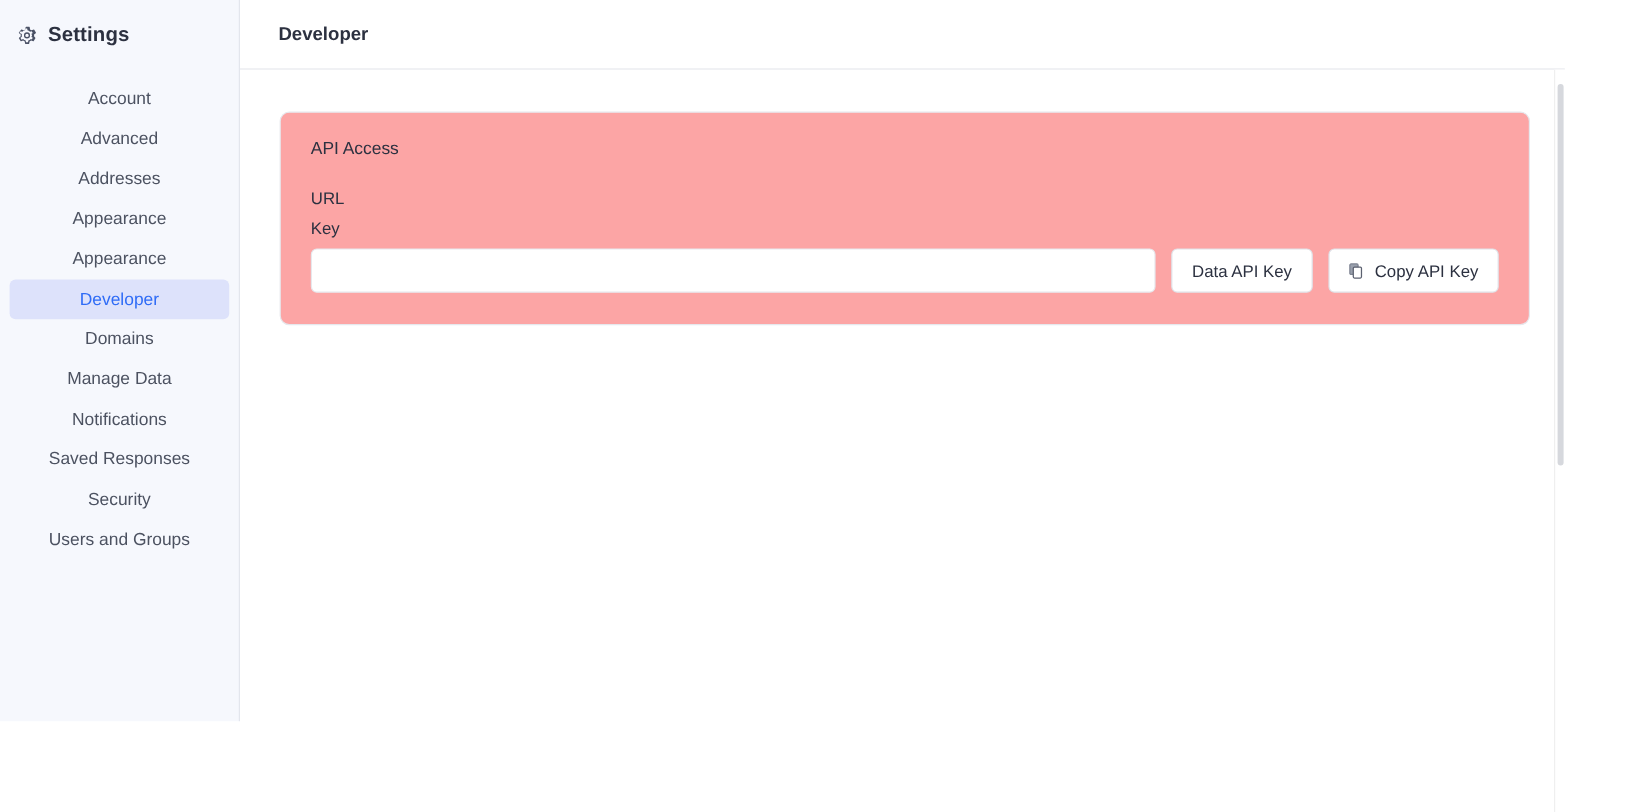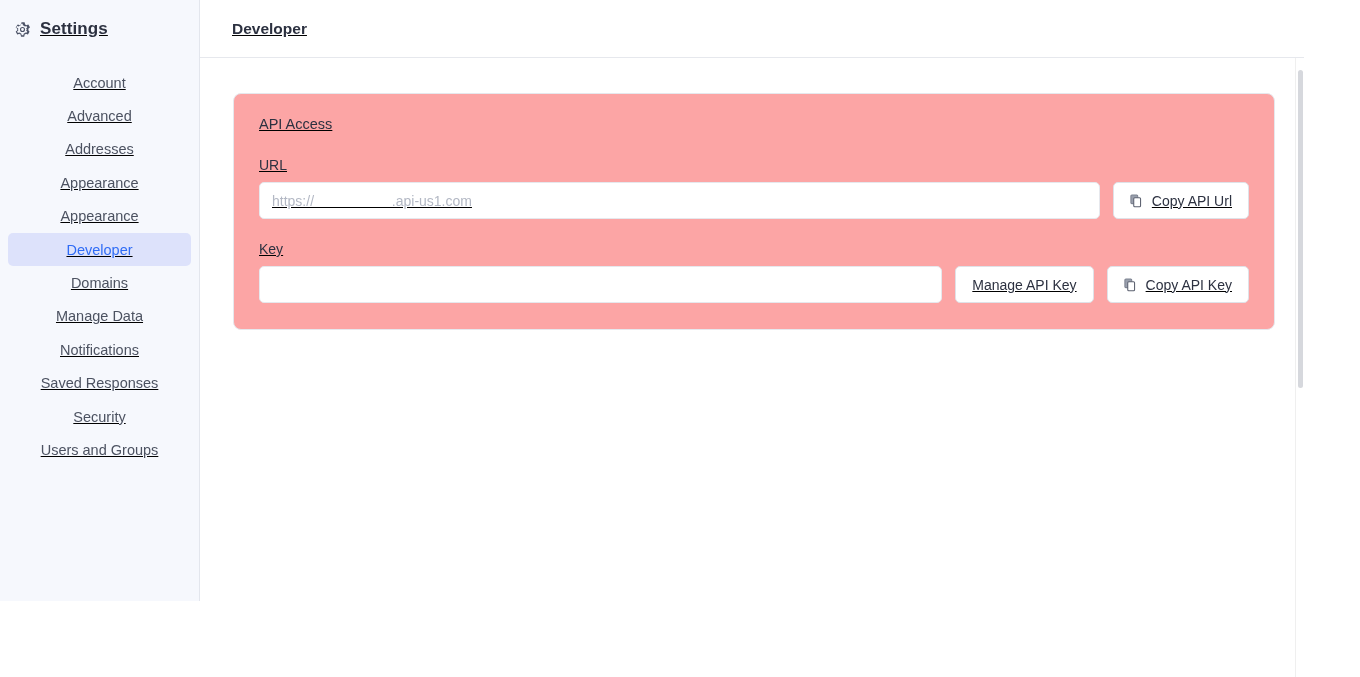--- a/index.html
+++ b/index.html
@@ -14,21 +14,20 @@
     font-family: "Liberation Sans", sans-serif;
     -webkit-font-smoothing: antialiased;
   }
 
   .app {
     display: flex;
     width: 1304px;
     height: 677px;
     position: relative;
     background: #ffffff;
-    text-decoration: underline;
   }
 
   
   .sidebar {
     width: 200px;
     height: 601px;
     background: #f6f8fd;
     border-right: 1px solid #e3e6ed;
     flex: 0 0 200px;
     padding-top: 0;
@@ -269,38 +268,26 @@
       <h1 class="page-title">Developer</h1>
     </div>
 
     <div class="main-body">
 
       <section class="card">
 
         <div class="card-title">API Access</div>
 
         <div class="field-label">URL</div>
-        <div class="field-row">
-          <input class="text-input" type="text" placeholder="https://                    .api-us1.com" style="">
-          <button class="btn">
-            <span>
-              <svg class="copy-icon" viewBox="0 0 16 17" fill="none" stroke="currentColor" stroke-width="1.3" aria-hidden="true">
-                <rect x="1.1" y="1.1" width="8.4" height="10.6" rx="1.2" fill="#9aa0ad" stroke="#7d8391"></rect>
-                <rect x="4.6" y="4.4" width="8.4" height="11.1" rx="1.2" fill="#ffffff" stroke="#5c6170"></rect>
-              </svg>
-            </span>
-            <span>Copy API Url</span>
-          </button>
-        </div>
 
         <div class="field-label">Key</div>
         <div class="field-row">
           <input class="text-input" type="text" placeholder="" style="">
           <button class="btn">
-            <span>Manage API Key</span>
+            <span>Data API Key</span>
           </button>
           <button class="btn">
             <span>
               <svg class="copy-icon" viewBox="0 0 16 17" fill="none" stroke="currentColor" stroke-width="1.3" aria-hidden="true">
                 <rect x="1.1" y="1.1" width="8.4" height="10.6" rx="1.2" fill="#9aa0ad" stroke="#7d8391"></rect>
                 <rect x="4.6" y="4.4" width="8.4" height="11.1" rx="1.2" fill="#ffffff" stroke="#5c6170"></rect>
               </svg>
             </span>
             <span>Copy API Key</span>
           </button>

